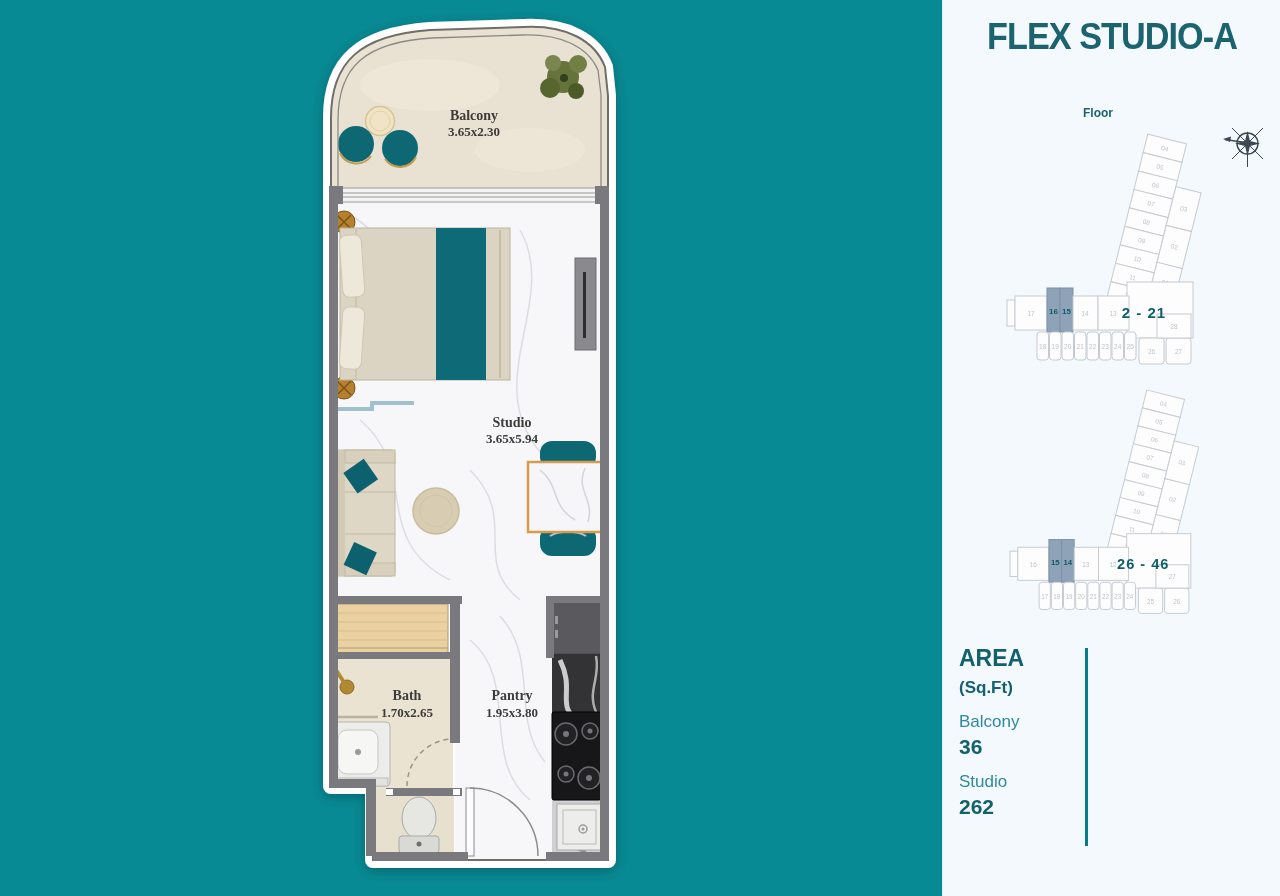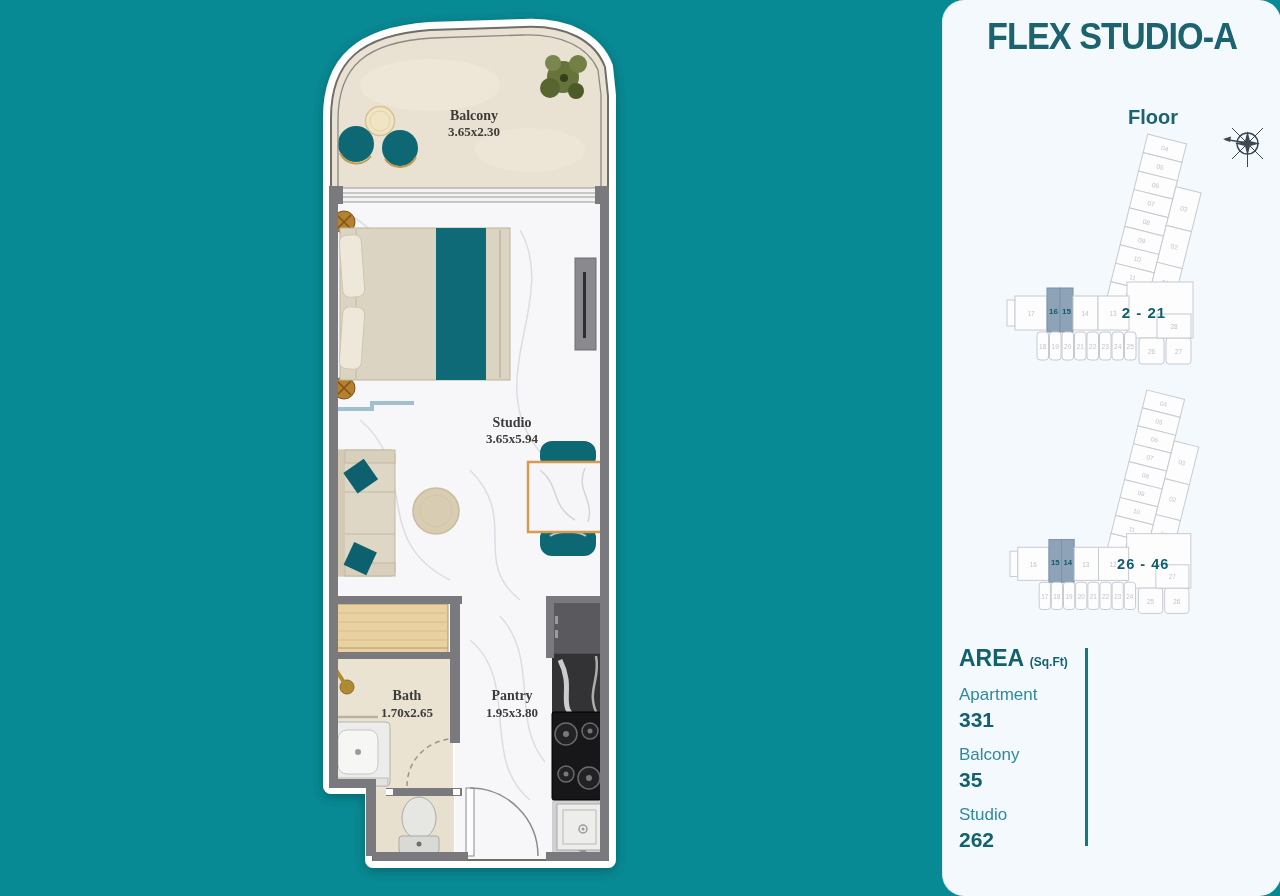--- a/index.html
+++ b/index.html
@@ -1,39 +1,39 @@
 <!DOCTYPE html>
 <html><head>
 <meta charset="utf-8">
 <style>
   html,body{margin:0;padding:0;background:#088a94;}
   .stage{position:relative;width:1280px;height:896px;background:#088a94;overflow:hidden;
          font-family:"Liberation Sans",sans-serif;}
   
   .panel{position:absolute;left:942px;top:0;width:338px;height:896px;
-         background:#f3f9fd;border-left:1px solid #dde9f1;border-radius:22px;}
+         background:#f3f9fd;border-left:1px solid #dde9f1;}
   .panel-title{position:absolute;top:16px;left:0;width:338px;text-align:center;
     font-size:36px;font-weight:bold;color:#1c6370;letter-spacing:-1px;
     transform:scaleX(.95);}
-  .floor-label{position:absolute;top:106px;left:140px;width:140px;text-align:center;
-    font-size:20px;font-weight:bold;color:#1c6370;}
+  .floor-label{position:absolute;top:106px;left:140px;width:140px;
+    font-size:12px;font-weight:bold;color:#1c6370;}
   .diagram{position:absolute;left:58px;width:230px;}
   .diagram.d1{top:126px;height:252px;}
   .diagram.d2{top:382px;height:245px;}
   .compass{position:absolute;left:278px;top:118px;width:52px;height:52px;}
   .unit{fill:#fdfdfe;stroke:#c6cad1;stroke-width:1;}
   .unit-txt{font-size:6.5px;fill:#c0c4cb;font-family:"Liberation Sans",sans-serif;}
   .hl{fill:#8ea3b8;stroke:#7d92a9;stroke-width:1;}
   .hl-txt{font-size:8px;font-weight:bold;fill:#0f5b6b;}
   .range-txt{font-size:15px;font-weight:bold;fill:#0f5f6e;letter-spacing:1px;
     font-family:"Liberation Sans",sans-serif;}
   
   .area-col{position:absolute;left:16px;top:645px;width:122px;}
   .area-head{font-size:23px;font-weight:bold;color:#13606f;}
-  .area-head .unit-lbl{font-size:12px;}
+  .area-head .unit-lbl{font-size:17px;}
   .area-row{margin-top:13px;}
   .area-row .lbl{font-size:17px;color:#2f89a0;}
   .area-row .val{font-size:21px;font-weight:bold;color:#13606f;margin-top:3px;}
   .divider{position:absolute;left:142px;top:648px;width:3px;height:198px;background:#0c7b89;}
   .features-col{position:absolute;left:160px;top:648px;width:170px;}
   .features-head{font-size:19px;font-weight:bold;color:#13606f;}
   .feature-item{margin-top:22px;display:flex;align-items:center;}
   .checkbox{width:13px;height:13px;border:2px solid #13606f;display:inline-flex;
     align-items:center;justify-content:center;font-size:12px;font-weight:bold;color:#13606f;
     margin-right:8px;line-height:1;}
@@ -390,26 +390,22 @@
         <text class="unit-txt" text-anchor="middle" x="173" y="203">27</text>
       <text class="range-txt" text-anchor="middle" x="143" y="192">26 - 46</text>
     </svg>
 
     <div class="area-col">
       <div class="area-head">
         <span>AREA</span>
         <span class="unit-lbl">(Sq.Ft)</span>
       </div>
       <div class="area-row">
-        <div class="lbl">Apartment</div>
-        <div class="val">331</div>
-      </div>
-      <div class="area-row">
         <div class="lbl">Balcony</div>
-        <div class="val">35</div>
+        <div class="val">36</div>
       </div>
       <div class="area-row">
         <div class="lbl">Studio</div>
         <div class="val">262</div>
       </div>
     </div>
 
     <div class="divider"></div>
 
   </div>

